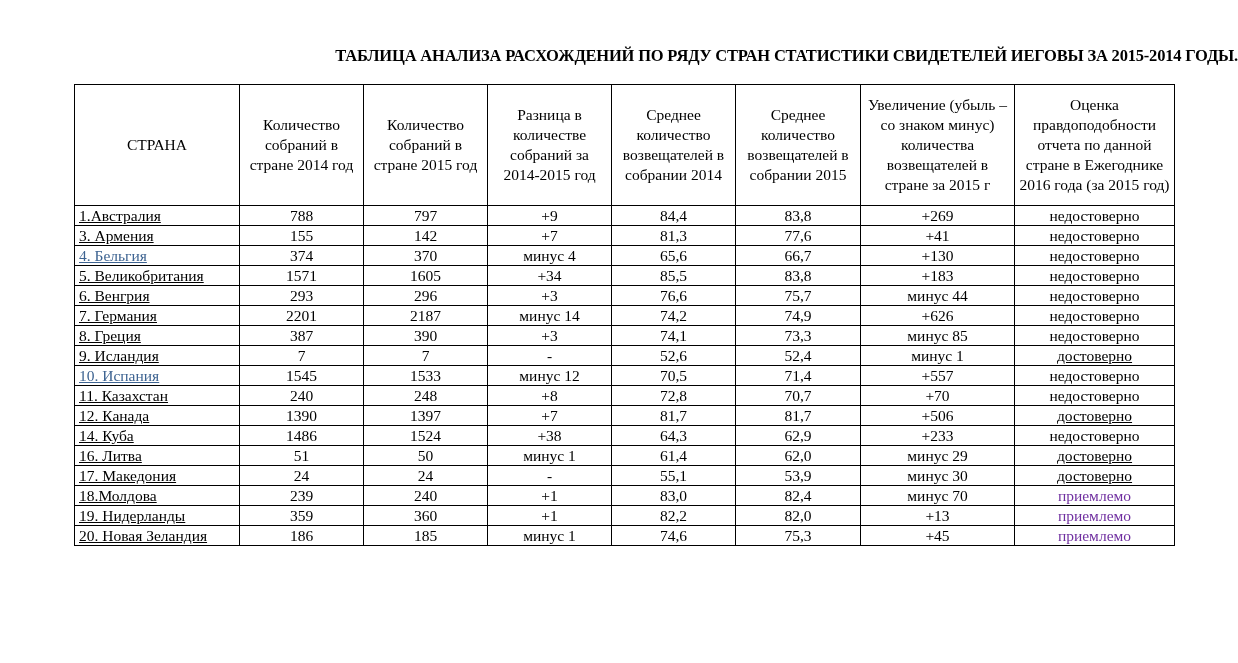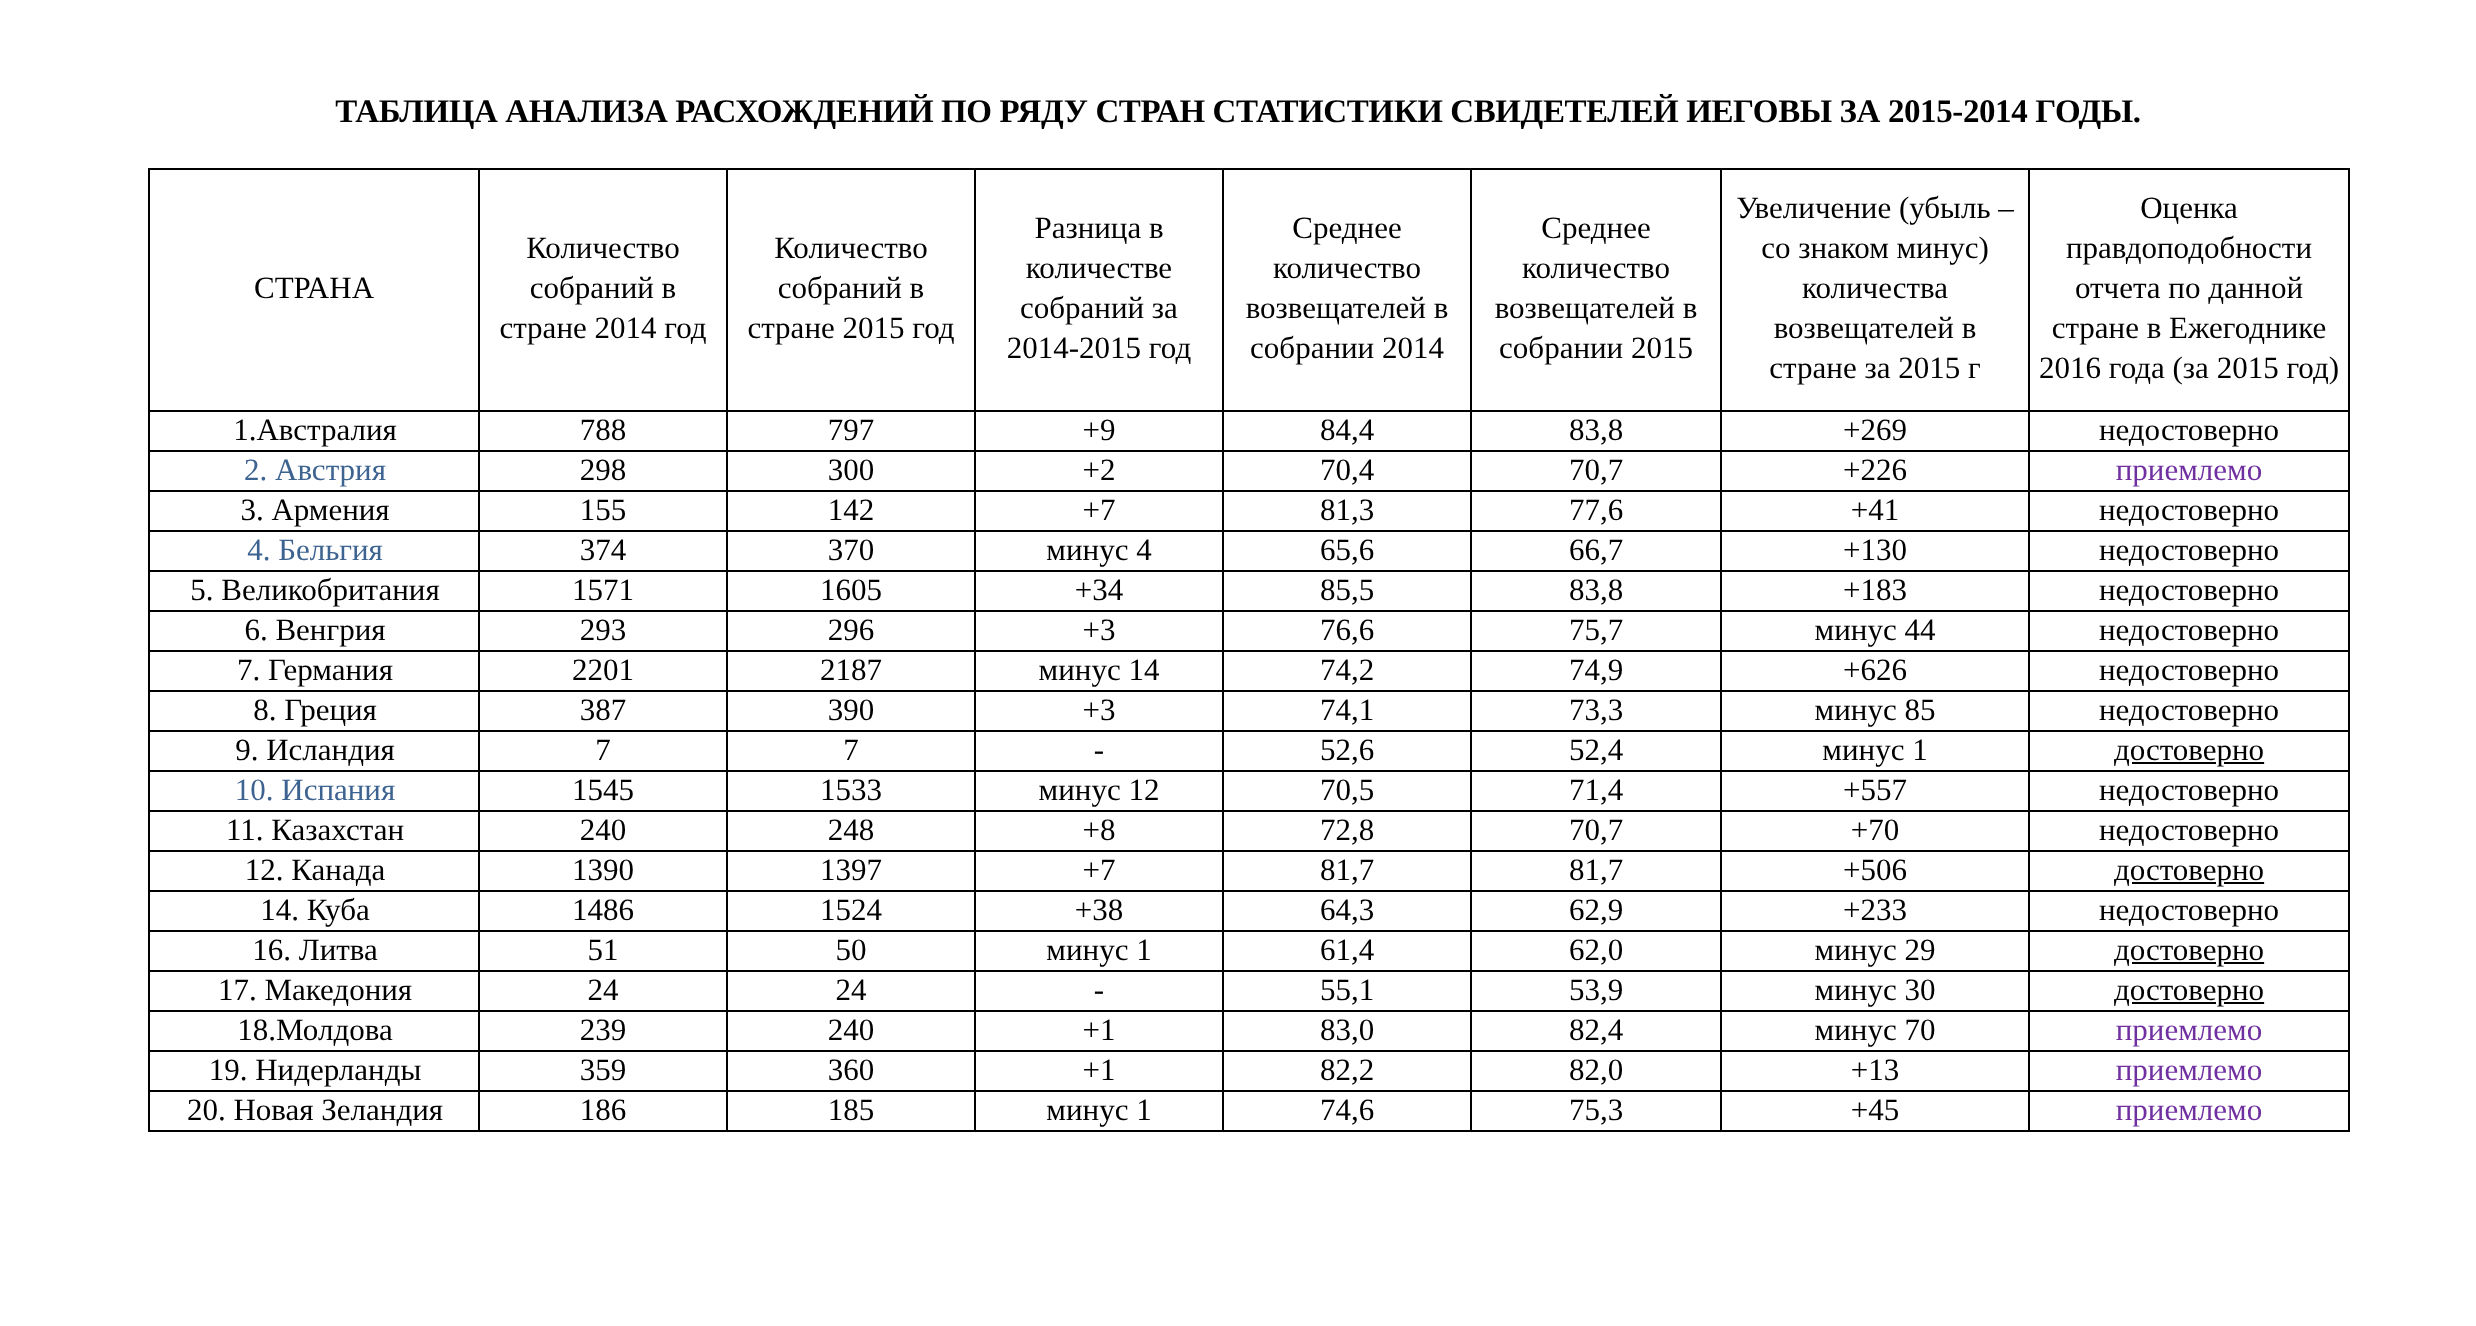--- a/index.html
+++ b/index.html
@@ -13,21 +13,21 @@
       position: relative;
       overflow: hidden;
       font-family: "Liberation Serif", "DejaVu Serif", serif;
       color: #000;
     }
     .title {
       position: absolute;
       left: 0;
       top: 46px;
       width: 1238px;
-      text-align: center;
+      text-align: right;
       font-weight: bold;
       font-size: 16.5px;
       letter-spacing: -0.2px;
       white-space: nowrap;
     }
     table.stats {
       position: absolute;
       left: 74px;
       top: 84px;
       border-collapse: collapse;
@@ -48,22 +48,23 @@
       vertical-align: middle;
       line-height: 20px;
       white-space: normal;
     }
     table.stats tbody td {
       height: 19px;
       text-align: center;
       vertical-align: middle;
     }
     table.stats tbody td.country {
-      text-align: center;
+      text-align: left;
       padding-left: 4px;
+      text-decoration: underline;
     }
     .c-blue { color: #3d6391; }
     .v-red { color: #000000; }
     .v-purple { color: #7030a0; }
     .v-black { color: #000000; text-decoration: underline; }
   </style>
 </head>
 <body>
 
 <div class="title">ТАБЛИЦА АНАЛИЗА РАСХОЖДЕНИЙ ПО РЯДУ СТРАН СТАТИСТИКИ СВИДЕТЕЛЕЙ ИЕГОВЫ ЗА 2015-2014 ГОДЫ.</div>
@@ -96,30 +97,20 @@
         <td class="country">1.Австралия</td>
         <td>788</td>
         <td>797</td>
         <td>+9</td>
         <td>84,4</td>
         <td>83,8</td>
         <td>+269</td>
         <td class="v-red">недостоверно</td>
       </tr>
       <tr>
-        <td class="country c-blue">2. Австрия</td>
-        <td>298</td>
-        <td>300</td>
-        <td>+2</td>
-        <td>70,4</td>
-        <td>70,7</td>
-        <td>+226</td>
-        <td class="v-purple">приемлемо</td>
-      </tr>
-      <tr>
         <td class="country">3. Армения</td>
         <td>155</td>
         <td>142</td>
         <td>+7</td>
         <td>81,3</td>
         <td>77,6</td>
         <td>+41</td>
         <td class="v-red">недостоверно</td>
       </tr>
       <tr>

